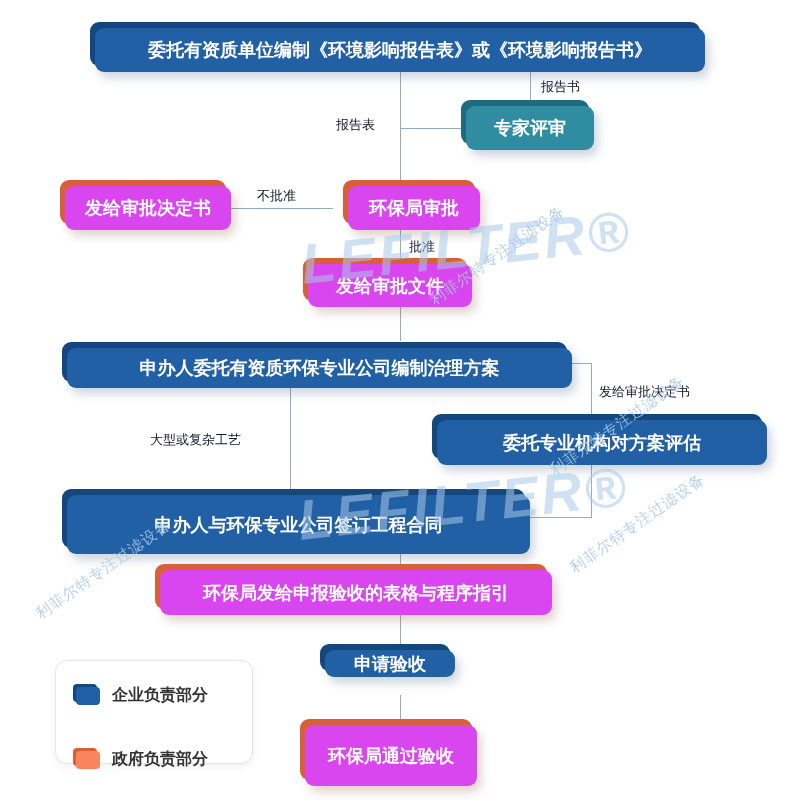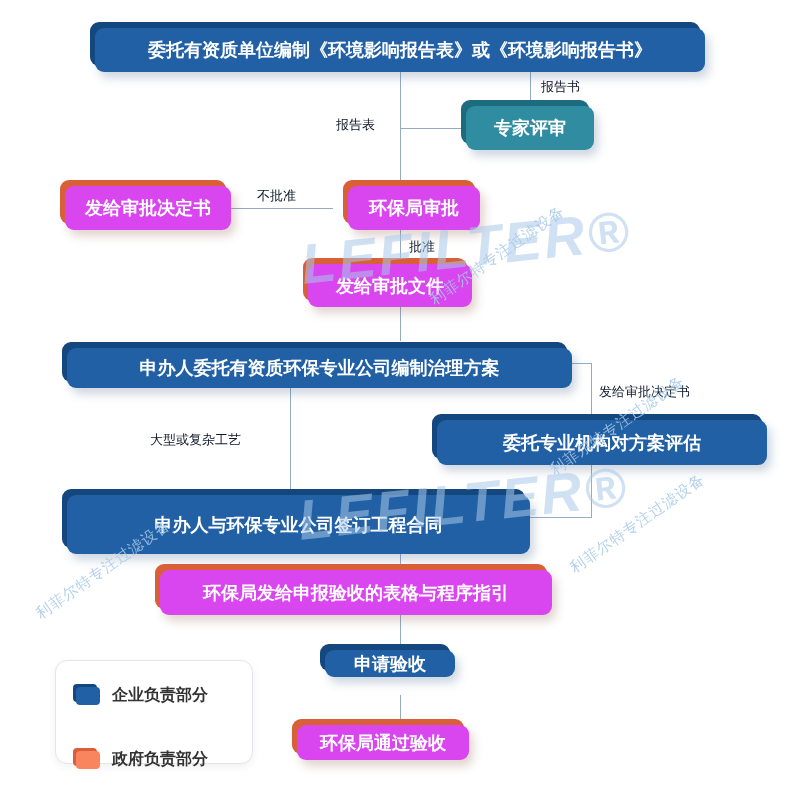--- a/index.html
+++ b/index.html
@@ -77,21 +77,21 @@
   <div class="node node-blue" style="left:67px;top:348px;width:505px;height:40px;">申办人委托有资质环保专业公司编制治理方案</div>
 
   <div class="node node-blue" style="left:437px;top:420px;width:330px;height:45px;">委托专业机构对方案评估</div>
 
   <div class="node node-blue" style="left:67px;top:495px;width:463px;height:59px;">申办人与环保专业公司签订工程合同</div>
 
   <div class="node node-orange" style="left:160px;top:570px;width:392px;height:45px;">环保局发给申报验收的表格与程序指引</div>
 
   <div class="node node-blue" style="left:325px;top:650px;width:130px;height:27px;">申请验收</div>
 
-  <div class="node node-orange" style="left:297px;top:725px;width:172px;height:35px;">环保局通过验收</div>
+  <div class="node node-orange" style="left:305px;top:725px;width:172px;height:61px;">环保局通过验收</div>
 
   <div class="edge-label" style="left:336px;top:116px;">报告表</div>
   <div class="edge-label" style="left:541px;top:78px;">报告书</div>
   <div class="edge-label" style="left:257px;top:187px;">不批准</div>
   <div class="edge-label" style="left:409px;top:238px;">批准</div>
   <div class="edge-label" style="left:599px;top:383px;">发给审批决定书</div>
   <div class="edge-label" style="left:150px;top:431px;">大型或复杂工艺</div>
 
   <div class="legend" style="left:55px;top:660px;width:196px;height:102px;">
     <div class="legend-row" style="left:20px;top:24px;">

